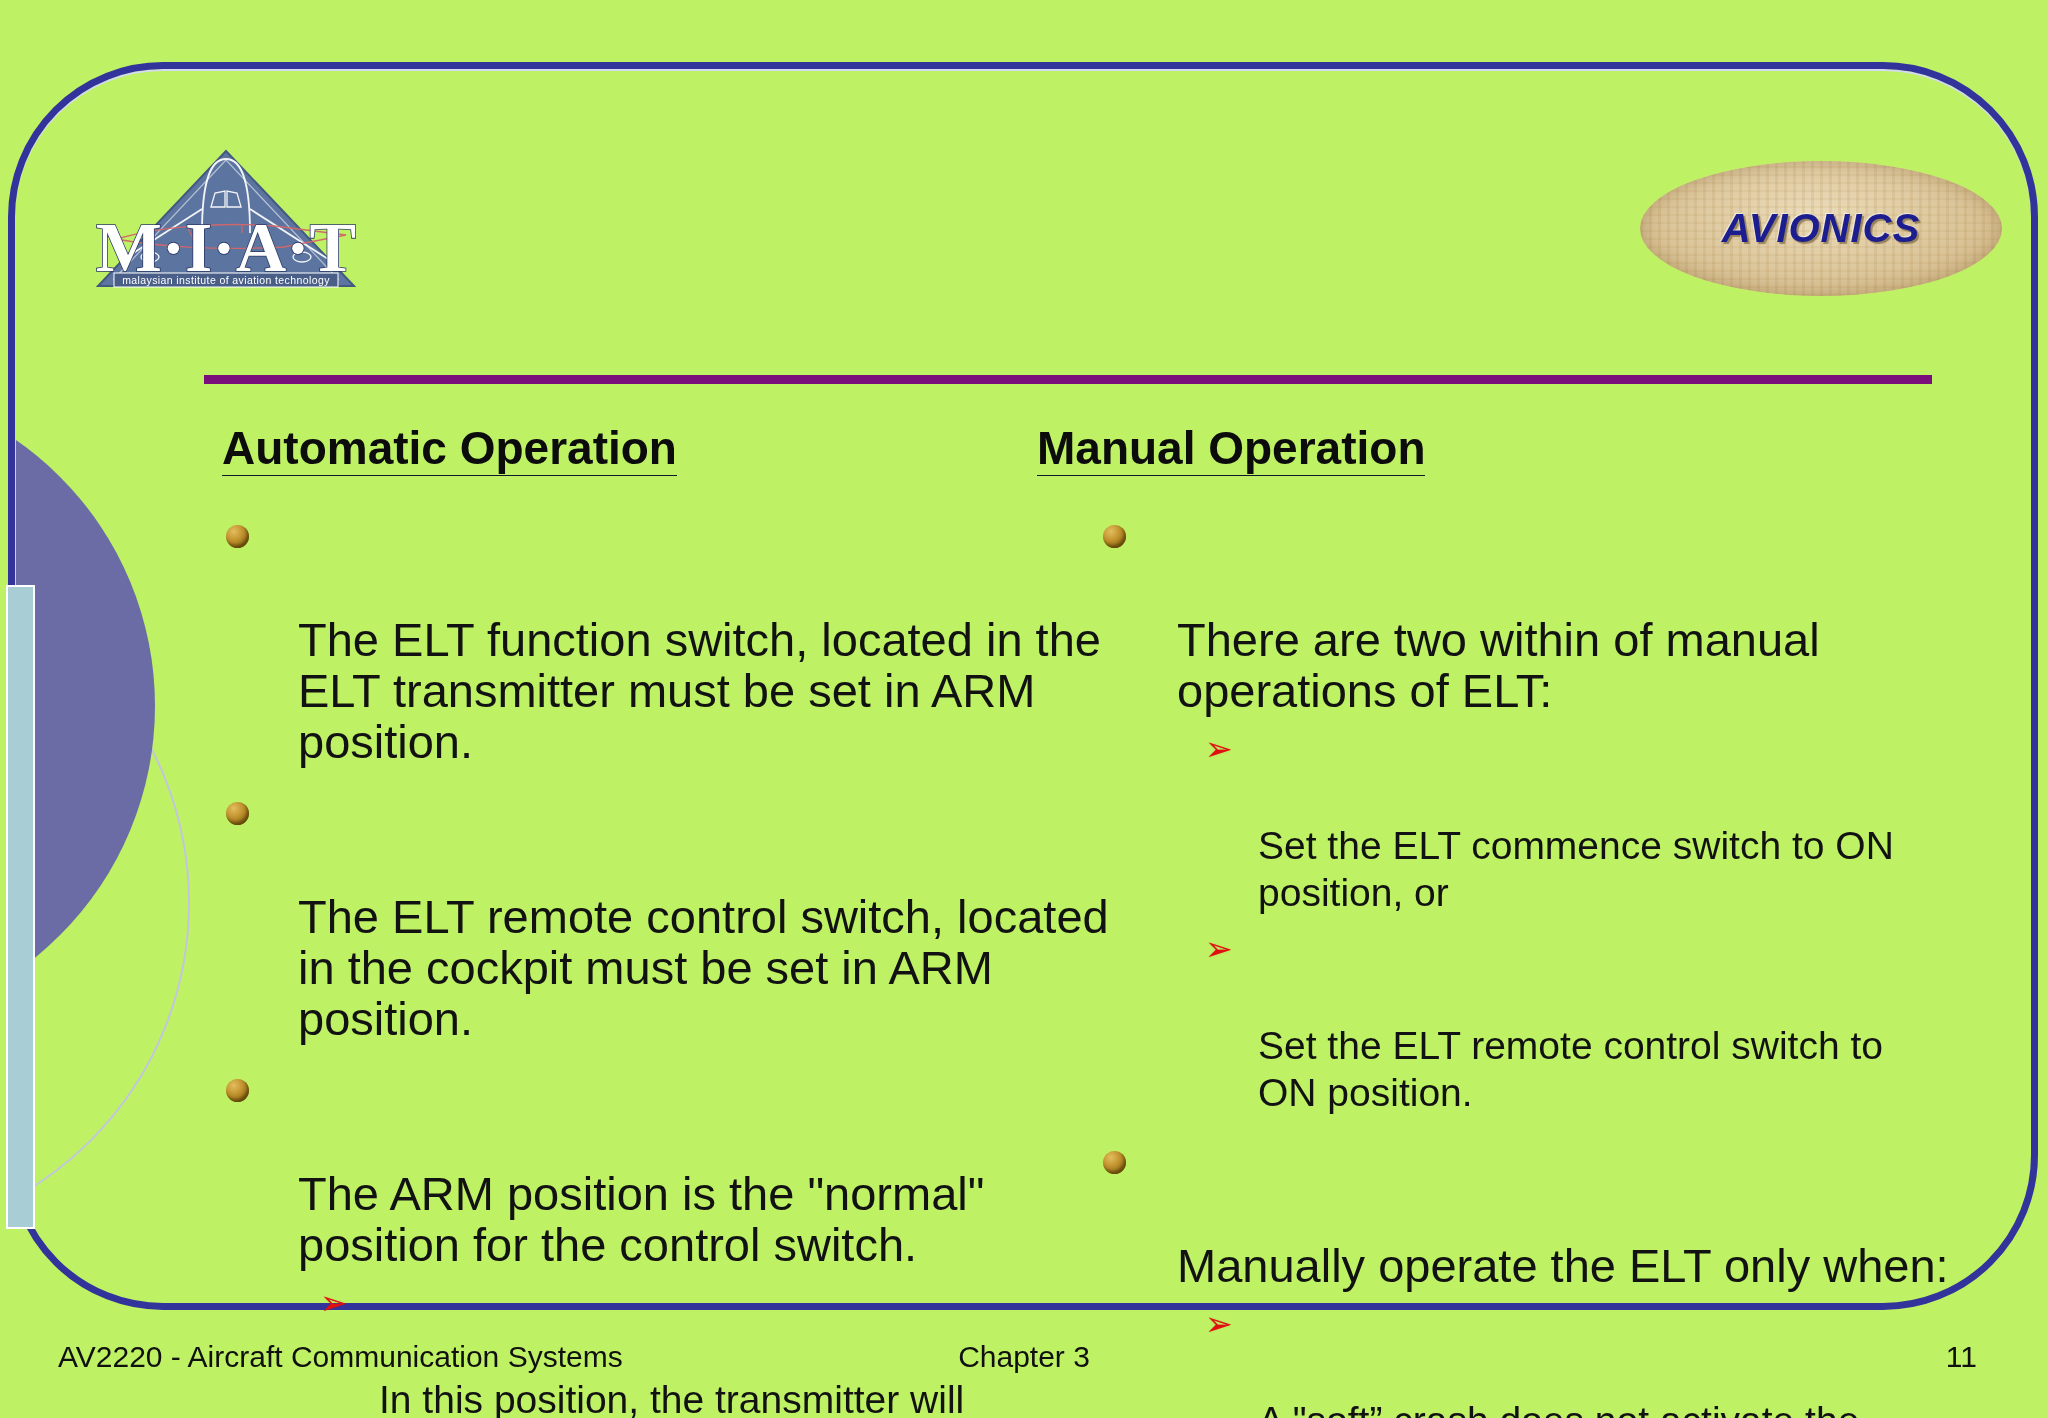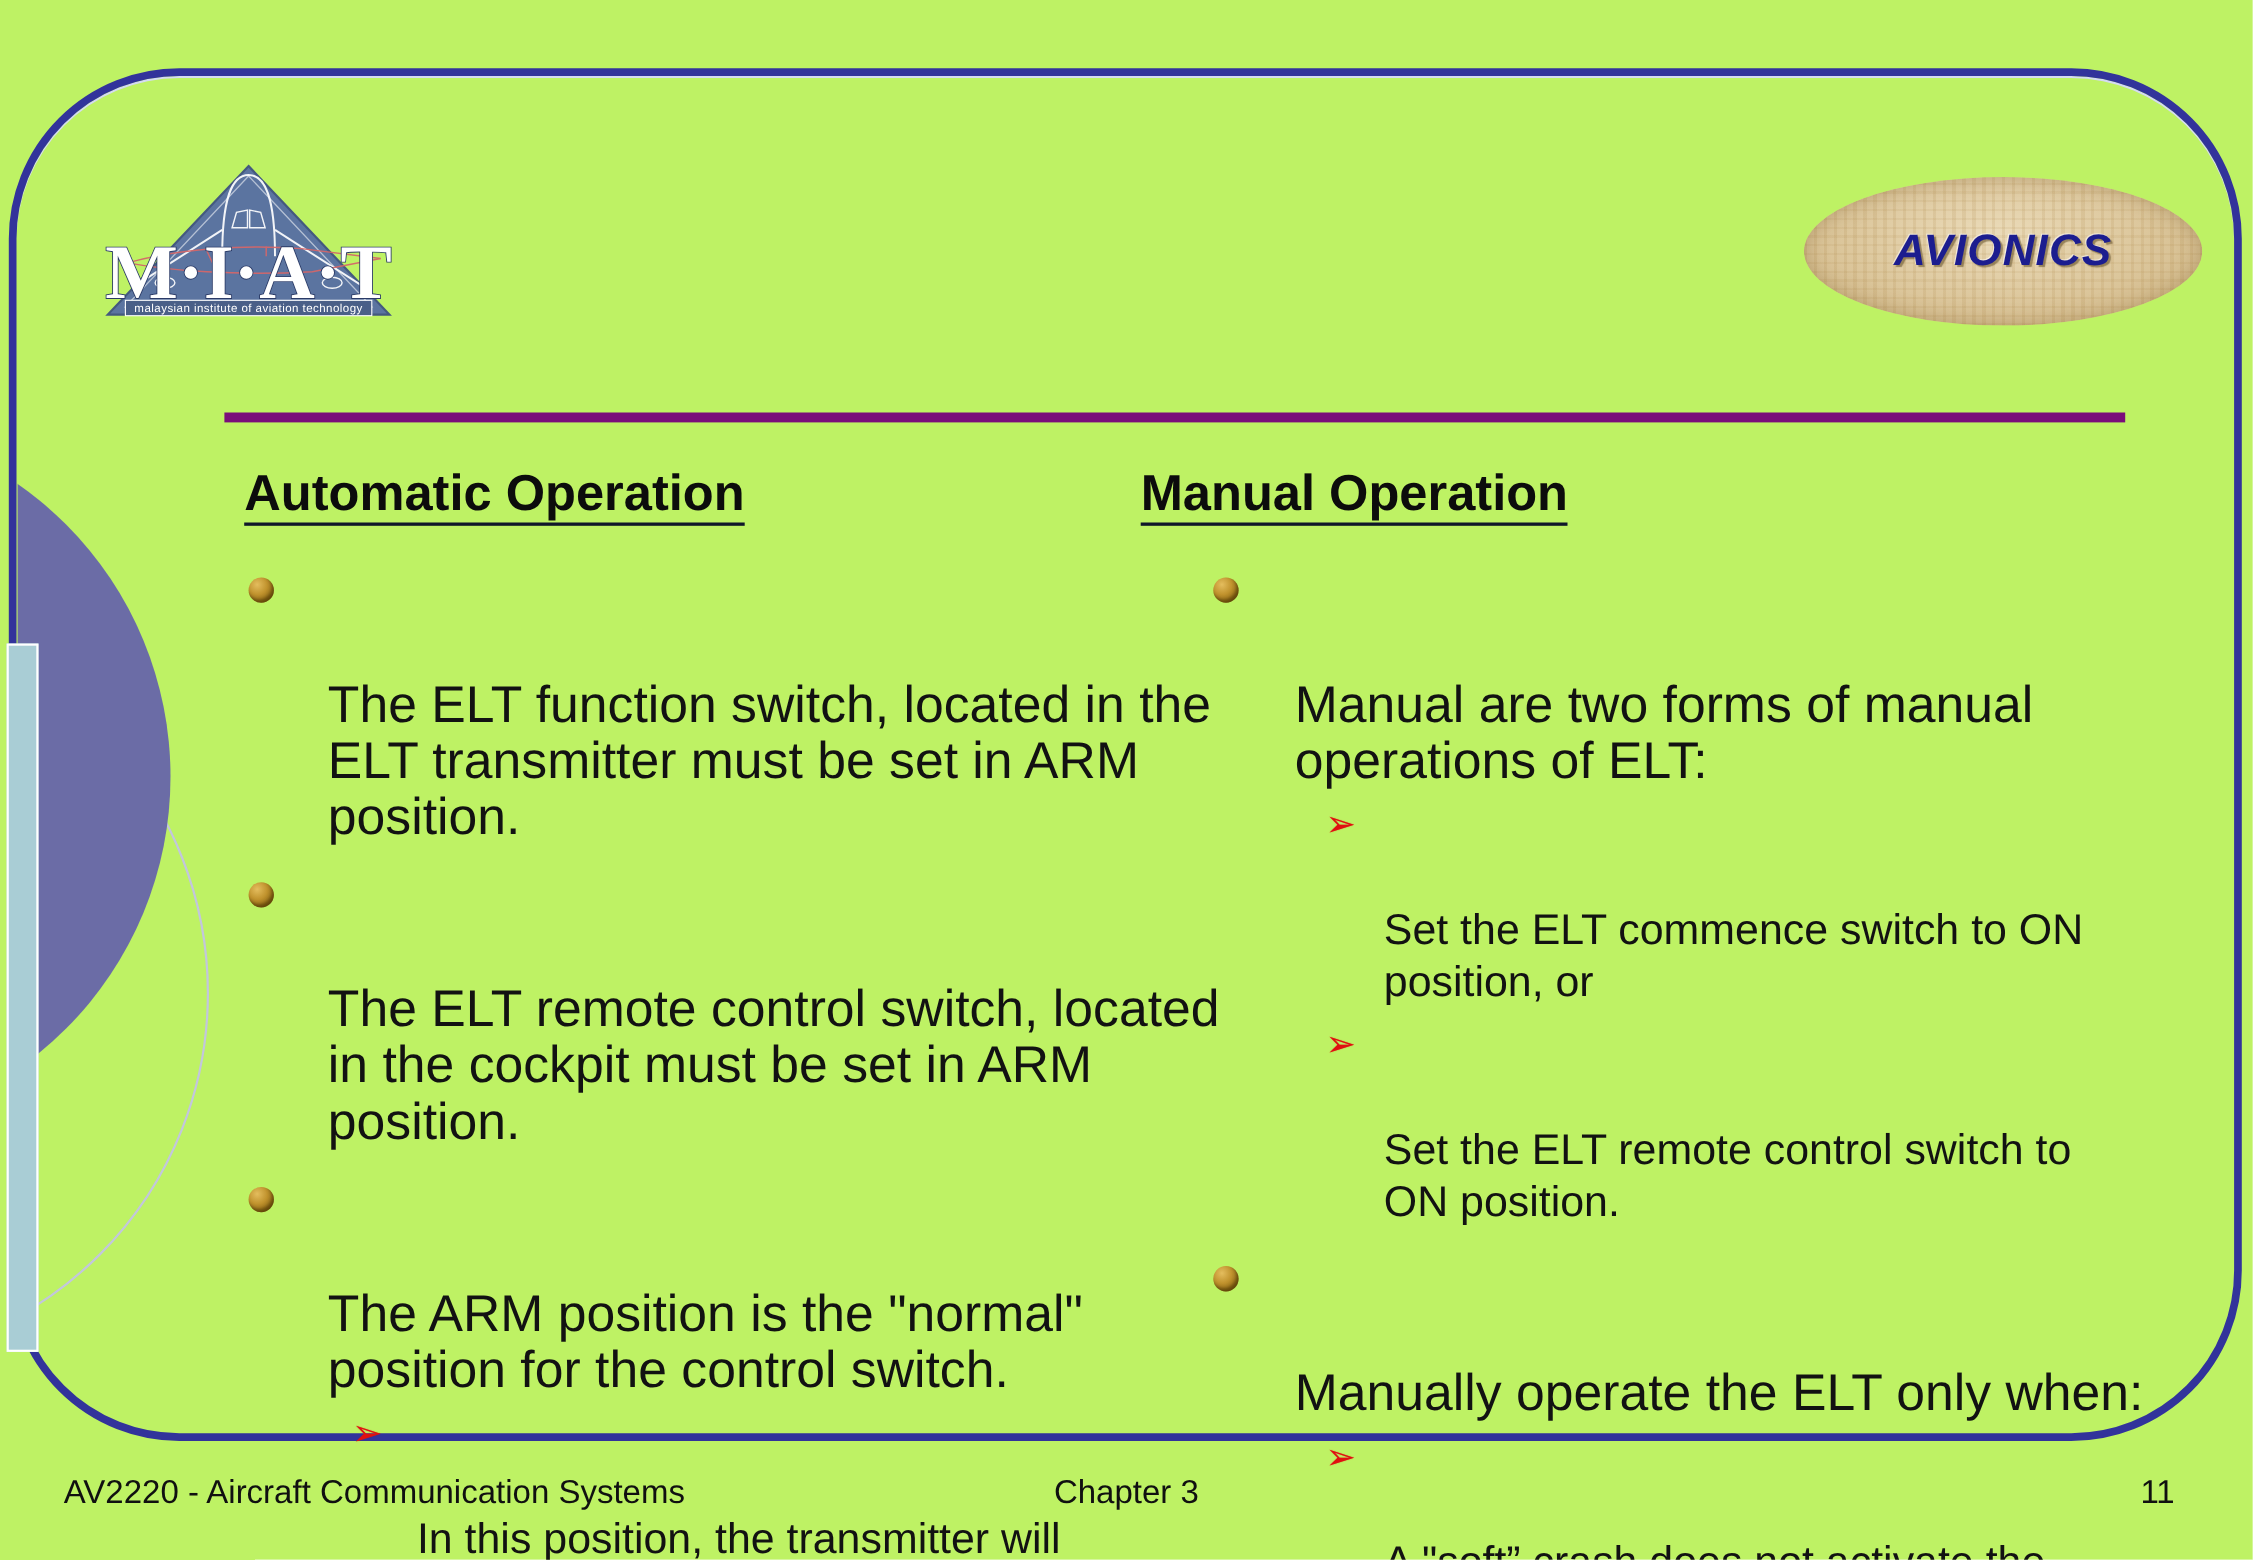--- a/index.html
+++ b/index.html
@@ -43,21 +43,21 @@
          text-shadow:-1px -1px 0 rgba(255,255,255,.55), 2px 2px 1px rgba(80,60,20,.5);}
 
   
   .rule{position:absolute;left:204px;top:375px;width:1728px;height:9px;background:#7a0e7a;}
 
   
   .col{position:absolute;top:420px;width:940px;}
   .col-left{left:222px;--b1x:4px;--t1x:76px;--a2x:98px;--t2x:157px;}
   .col-right{left:1037px;--b1x:66px;--t1x:140px;--a2x:168px;--t2x:221px;}
   .heading{font-size:46px;line-height:56px;font-weight:bold;color:#0c0c0c;}
-  .heading span{border-bottom:3px solid #0f172a;padding-bottom:1px;}
+  .heading span{border-bottom:1px solid #0f172a;padding-bottom:1px;}
   .list{margin-top:36px;}
   .item{position:relative;white-space:pre-line;color:#121212;}
   .item-l1{padding-left:var(--t1x);font-size:47px;line-height:51px;margin-top:22px;}
   .item-l2{padding-left:var(--t2x);font-size:39px;line-height:47px;margin-top:12px;}
   .list .item:first-child{margin-top:0;}
   .sphere{position:absolute;left:var(--b1x);top:13px;width:23px;height:23px;border-radius:50%;
           background:radial-gradient(circle at 34% 28%, #e4bd5e 0%, #c1932e 40%, #8f6a15 75%, #6e5210 100%);
           box-shadow:inset -2px -3px 3px rgba(60,40,0,.5);}
   .arrow{position:absolute;left:var(--a2x);top:1px;font-size:33px;line-height:40px;color:#e01010;
          text-shadow:0 0 1px rgba(224,16,16,.6);}
@@ -146,21 +146,21 @@
     </div>
   </div>
 
   <div class="col col-right">
     <div class="heading">
       <span>Manual Operation</span>
     </div>
     <div class="list">
       <div class="item item-l1">
         <span class="sphere"></span>
-        <span>Manual are two forms of manual
+        <span>There are two within of manual
 operations of ELT:</span>
       </div>
       <div class="item item-l2">
         <span class="arrow">➢</span>
         <span>Set the ELT commence switch to ON
 position, or</span>
       </div>
       <div class="item item-l2">
         <span class="arrow">➢</span>
         <span>Set the ELT remote control switch to

